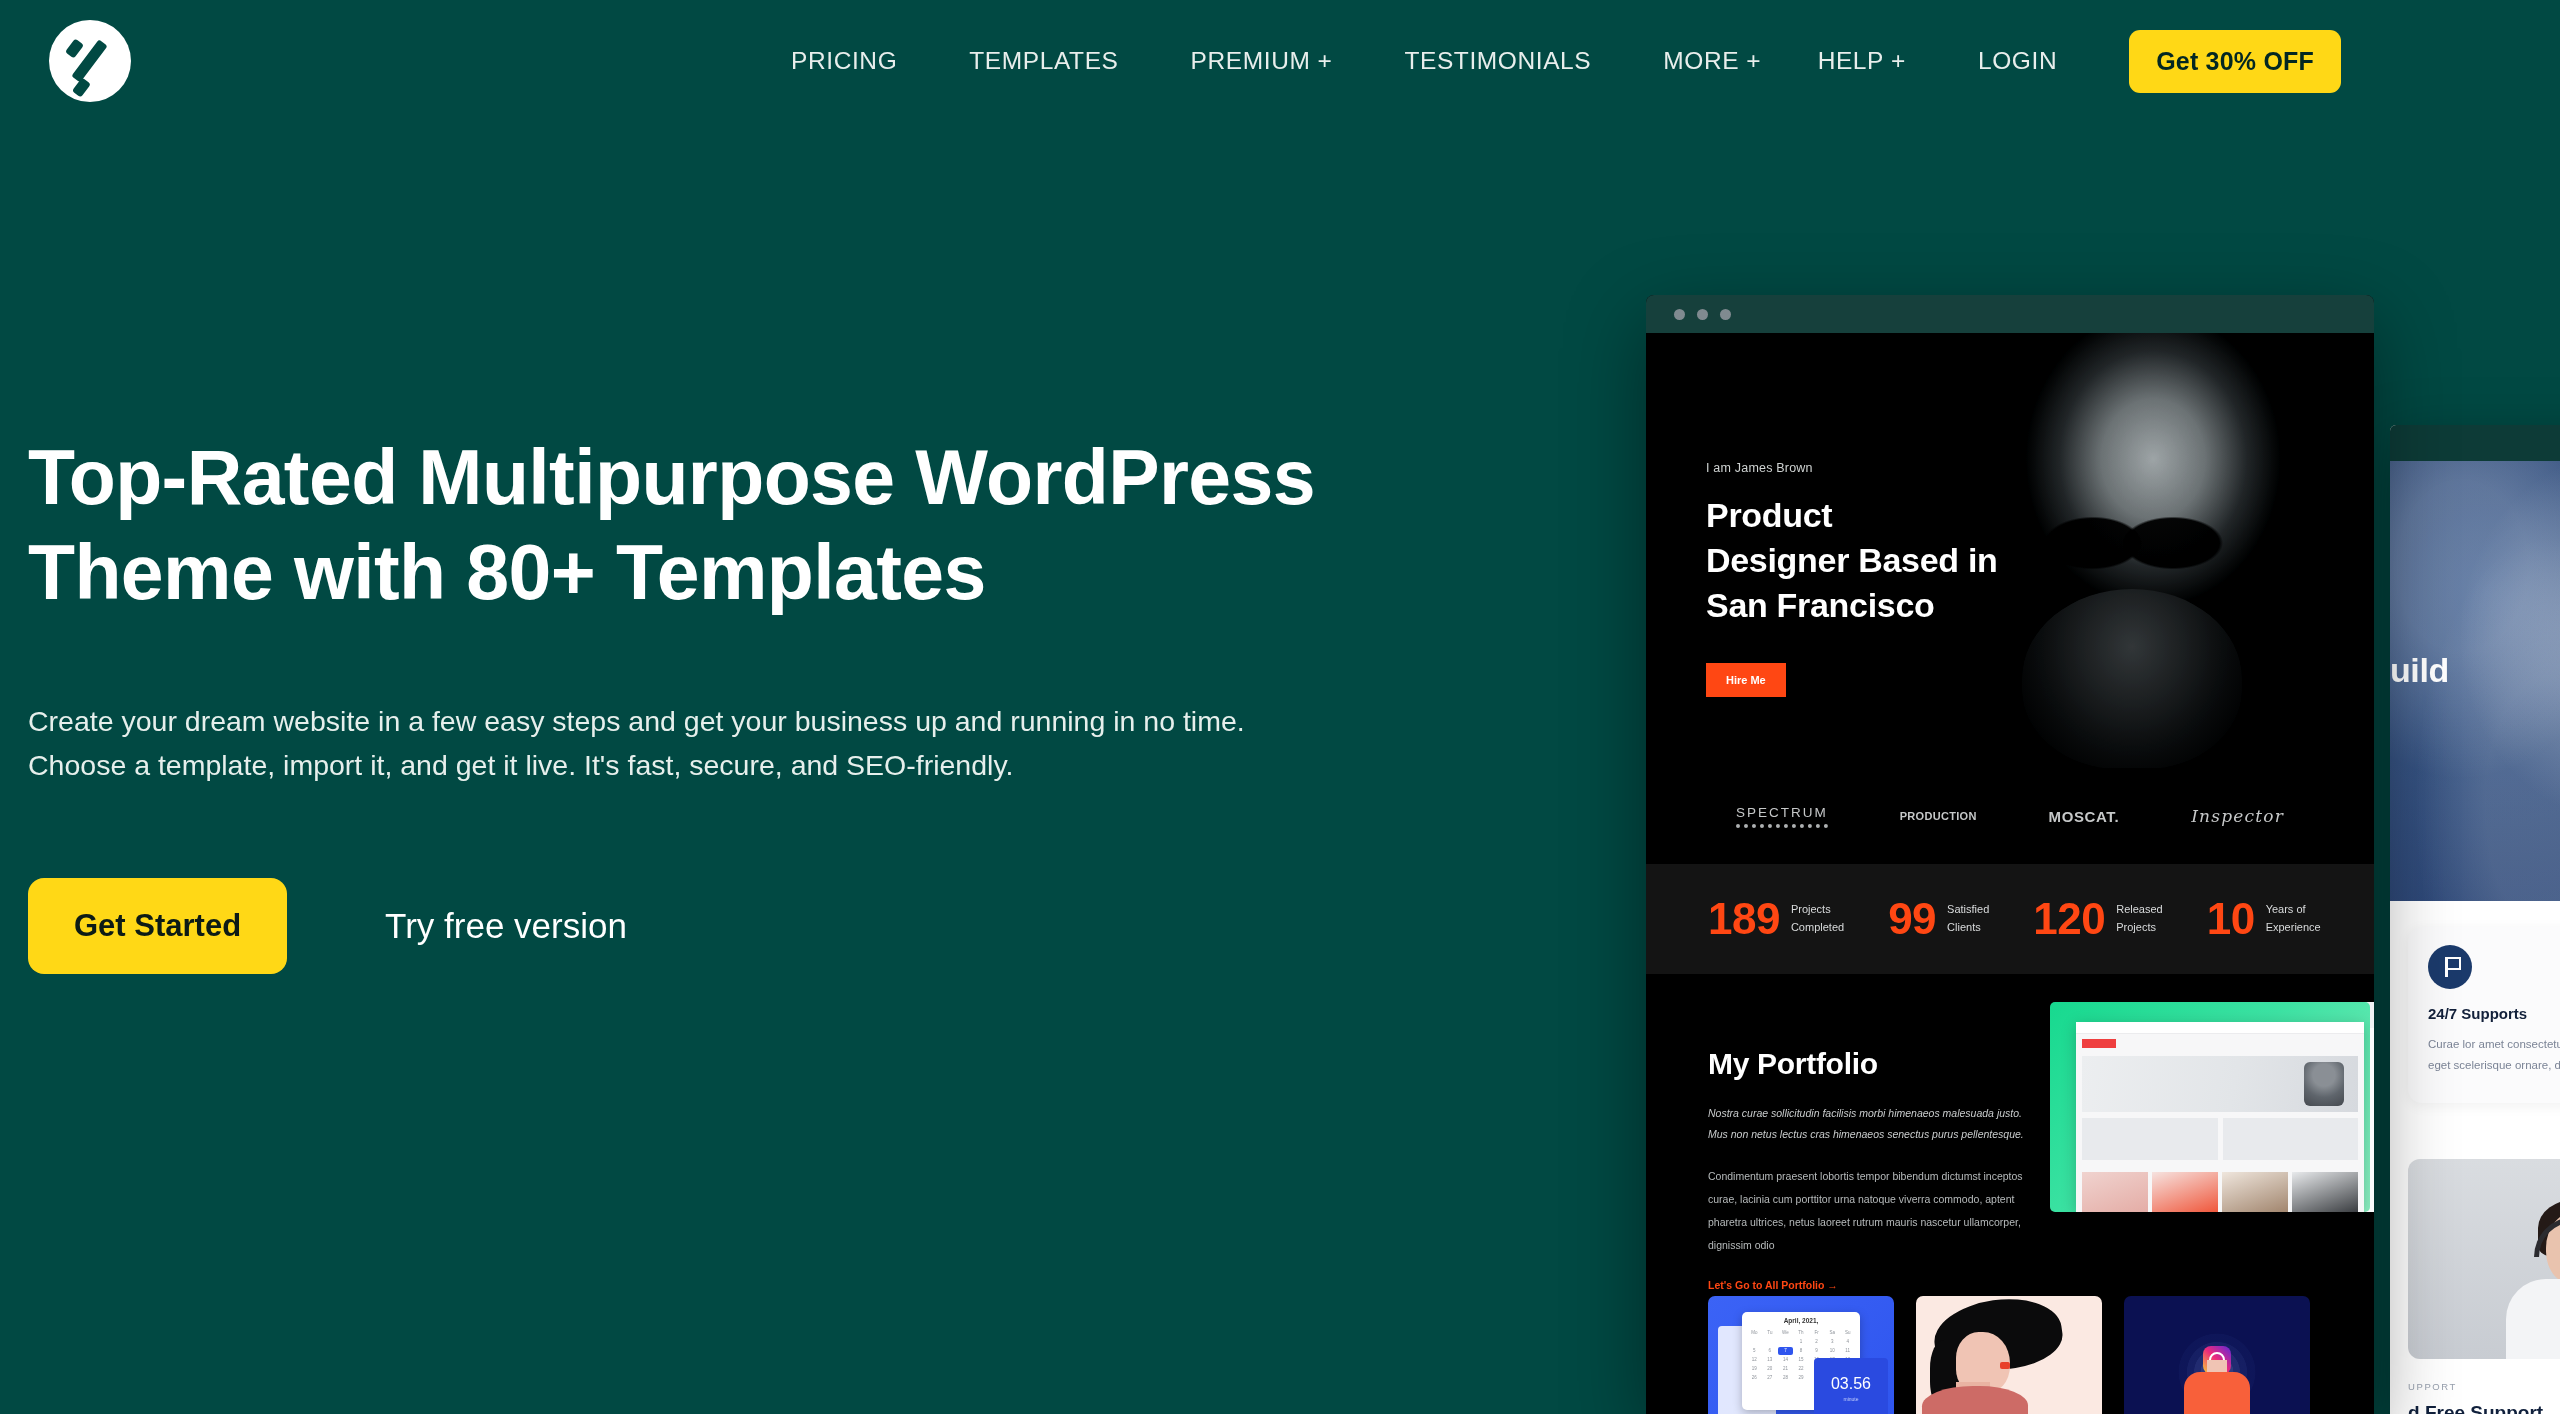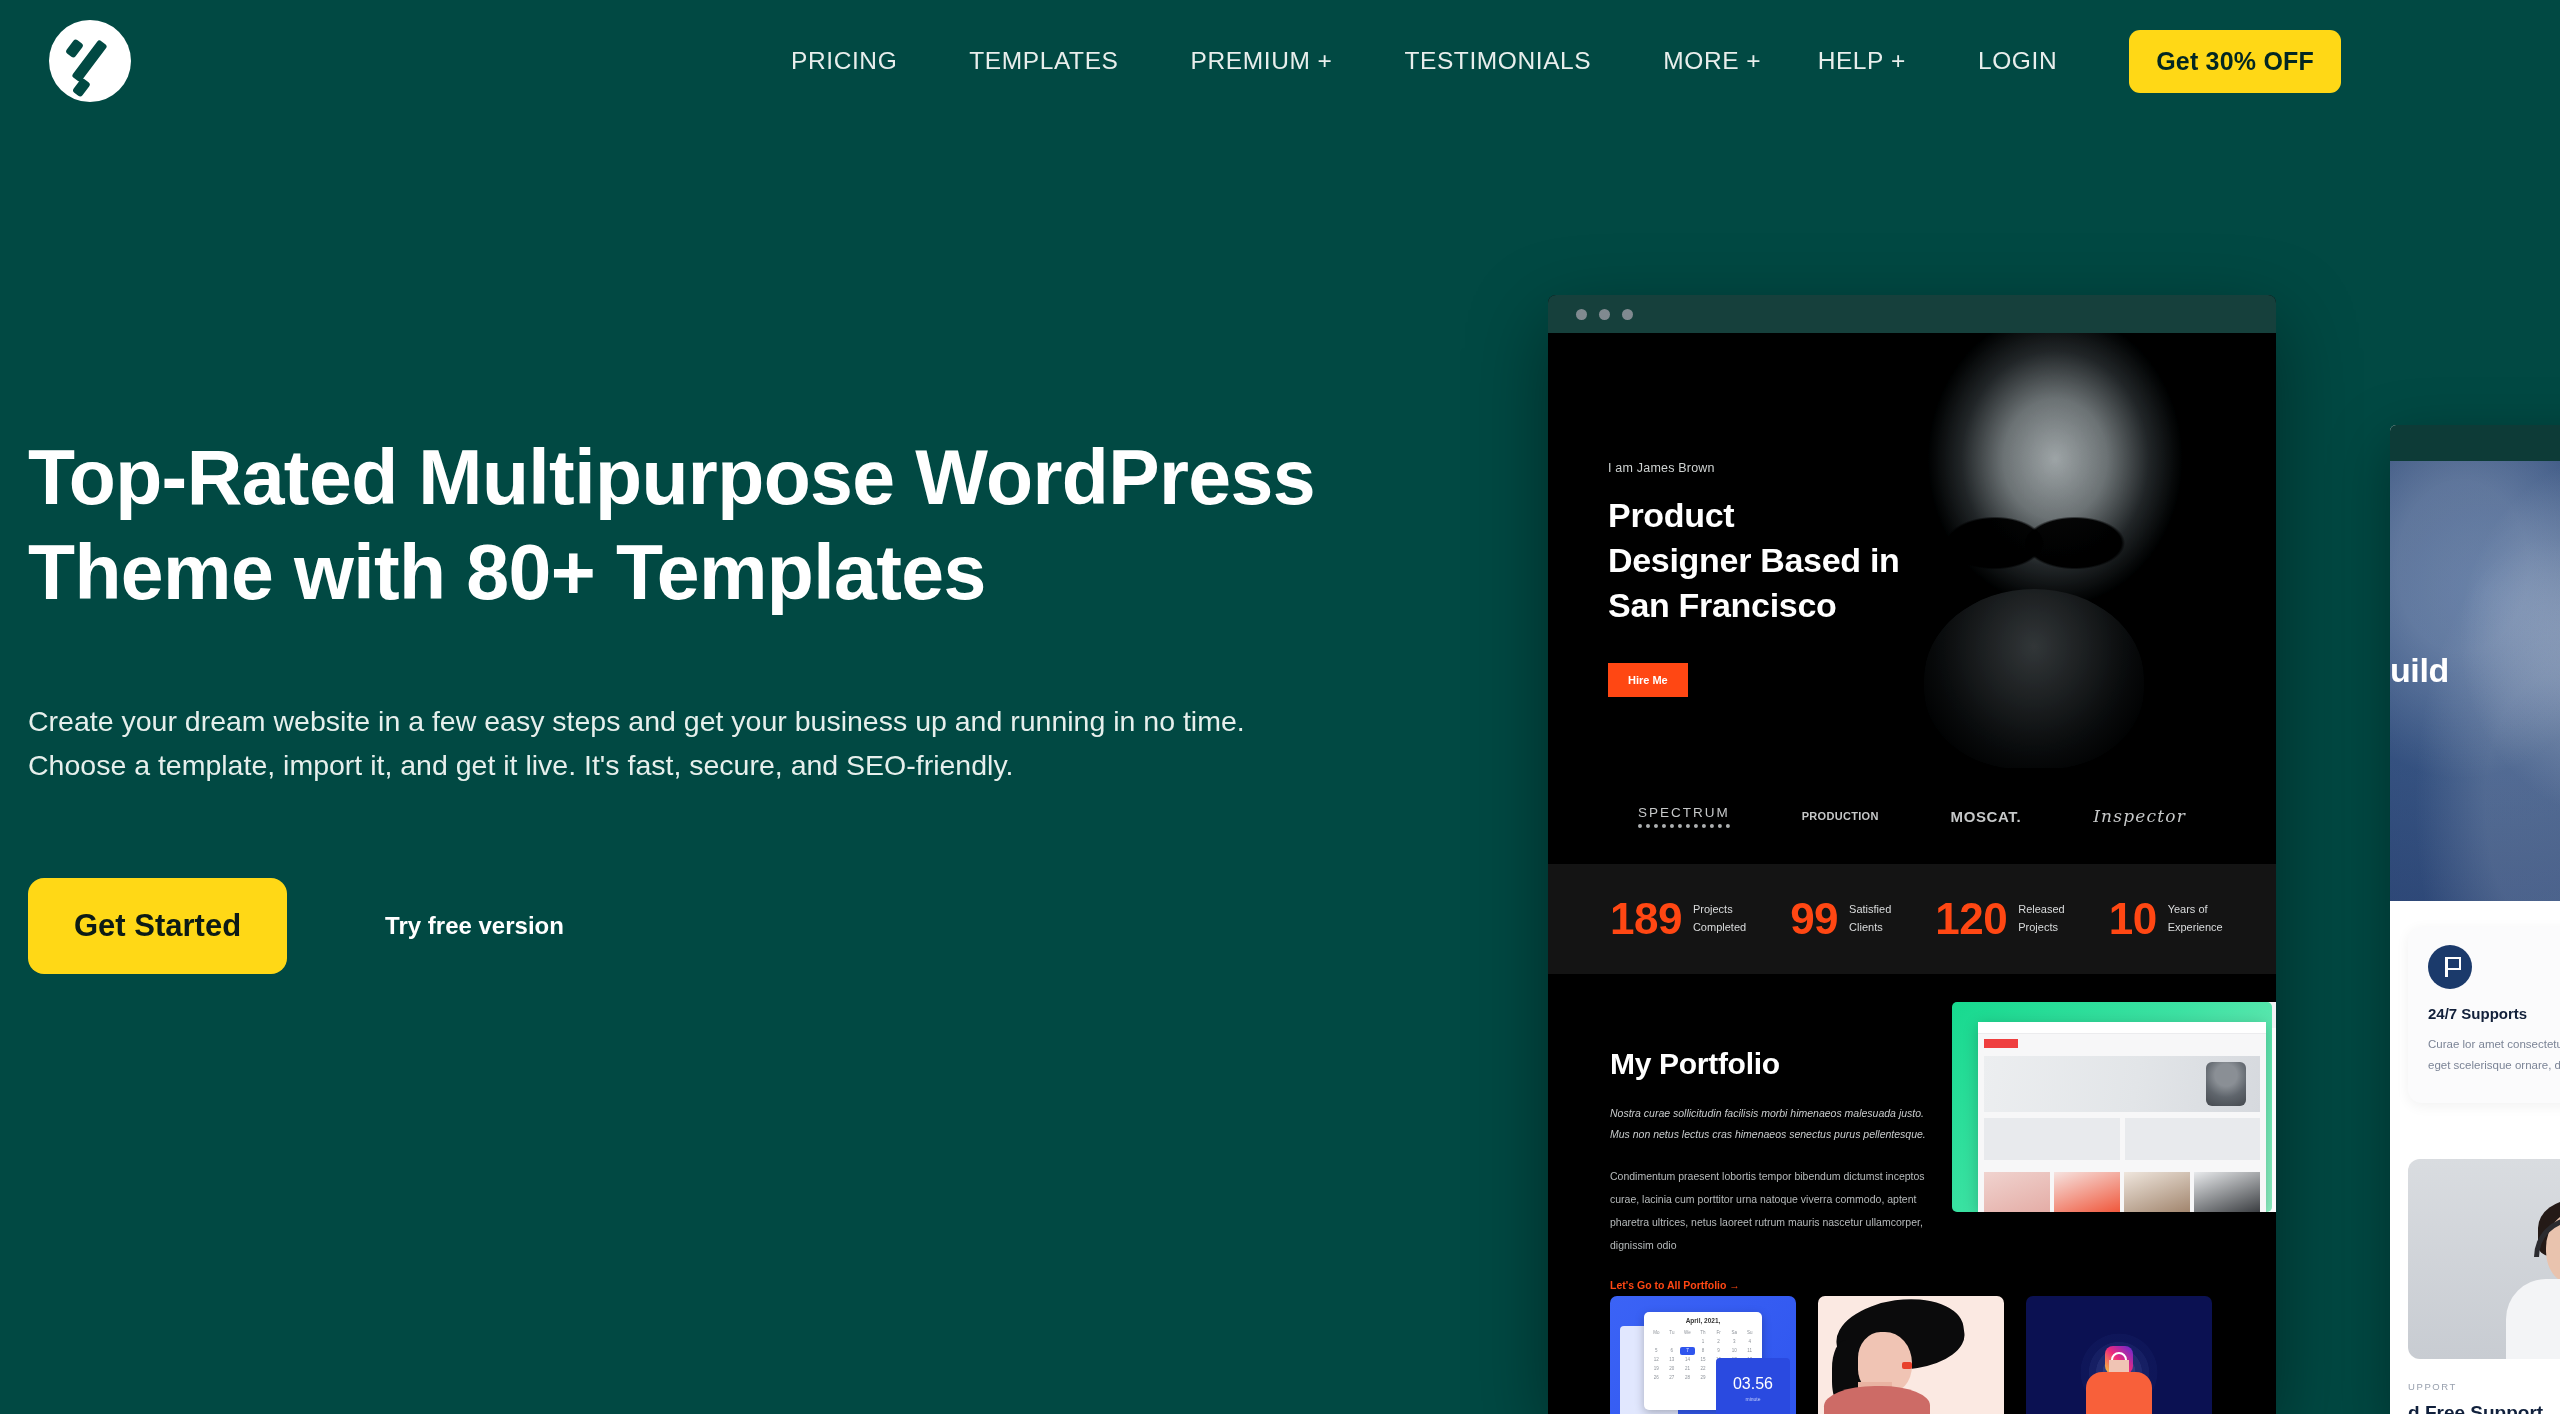--- a/index.html
+++ b/index.html
@@ -154,22 +154,22 @@
     border-radius: 16px;
     font-size: 31px;
     font-weight: bold;
     padding: 30px 46px;
     cursor: pointer;
     font-family: "Liberation Sans", sans-serif;
   }
   .btn-text {
     margin-left: 98px;
     color: #ffffff;
-    font-size: 24px;
-    font-weight: bold;
+    font-size: 35px;
+    font-weight: normal;
     text-decoration: none;
     cursor: pointer;
     white-space: nowrap;
   }
 
   
   .window-back {
     position: absolute;
     left: 2390px;
     top: 425px;
@@ -281,21 +281,21 @@
     border: 5px solid #2b2b2f;
     border-bottom: none;
     border-radius: 44px 44px 0 0;
   }
   .wb-eyebrow { font-size: 9.5px; letter-spacing: 1.6px; color: #98a0ae; margin-top: 22px; }
   .wb-h2 { font-size: 19px; font-weight: bold; color: #10203c; margin-top: 10px; }
 
   
   .window-main {
     position: absolute;
-    left: 1548px;
+    left: 1646px;
     top: 295px;
     width: 728px;
     height: 1120px;
     border-radius: 8px 8px 0 0;
     overflow: hidden;
     box-shadow: 0 26px 80px rgba(0,0,0,.42);
     z-index: 10;
     background: #000;
   }
   .wm-topbar {

